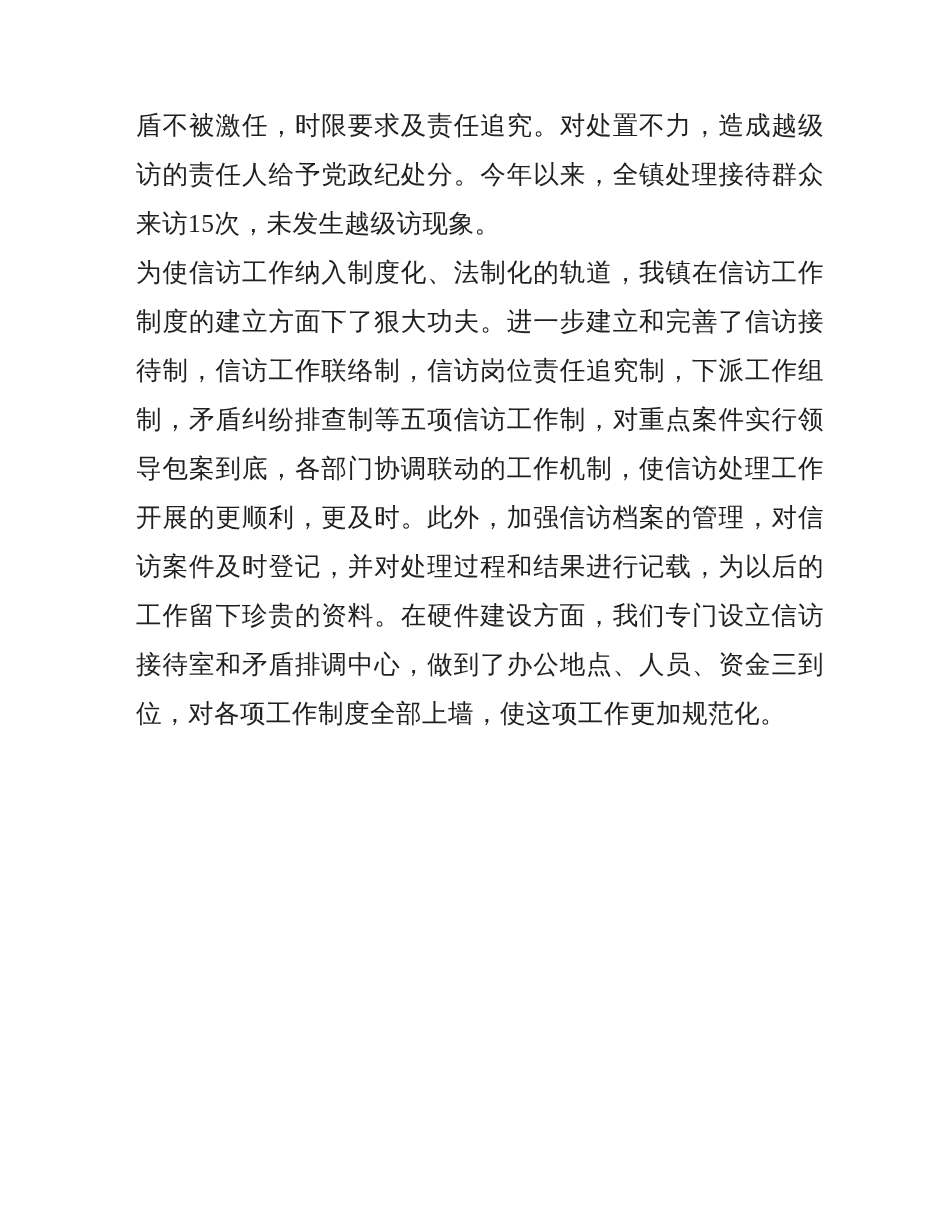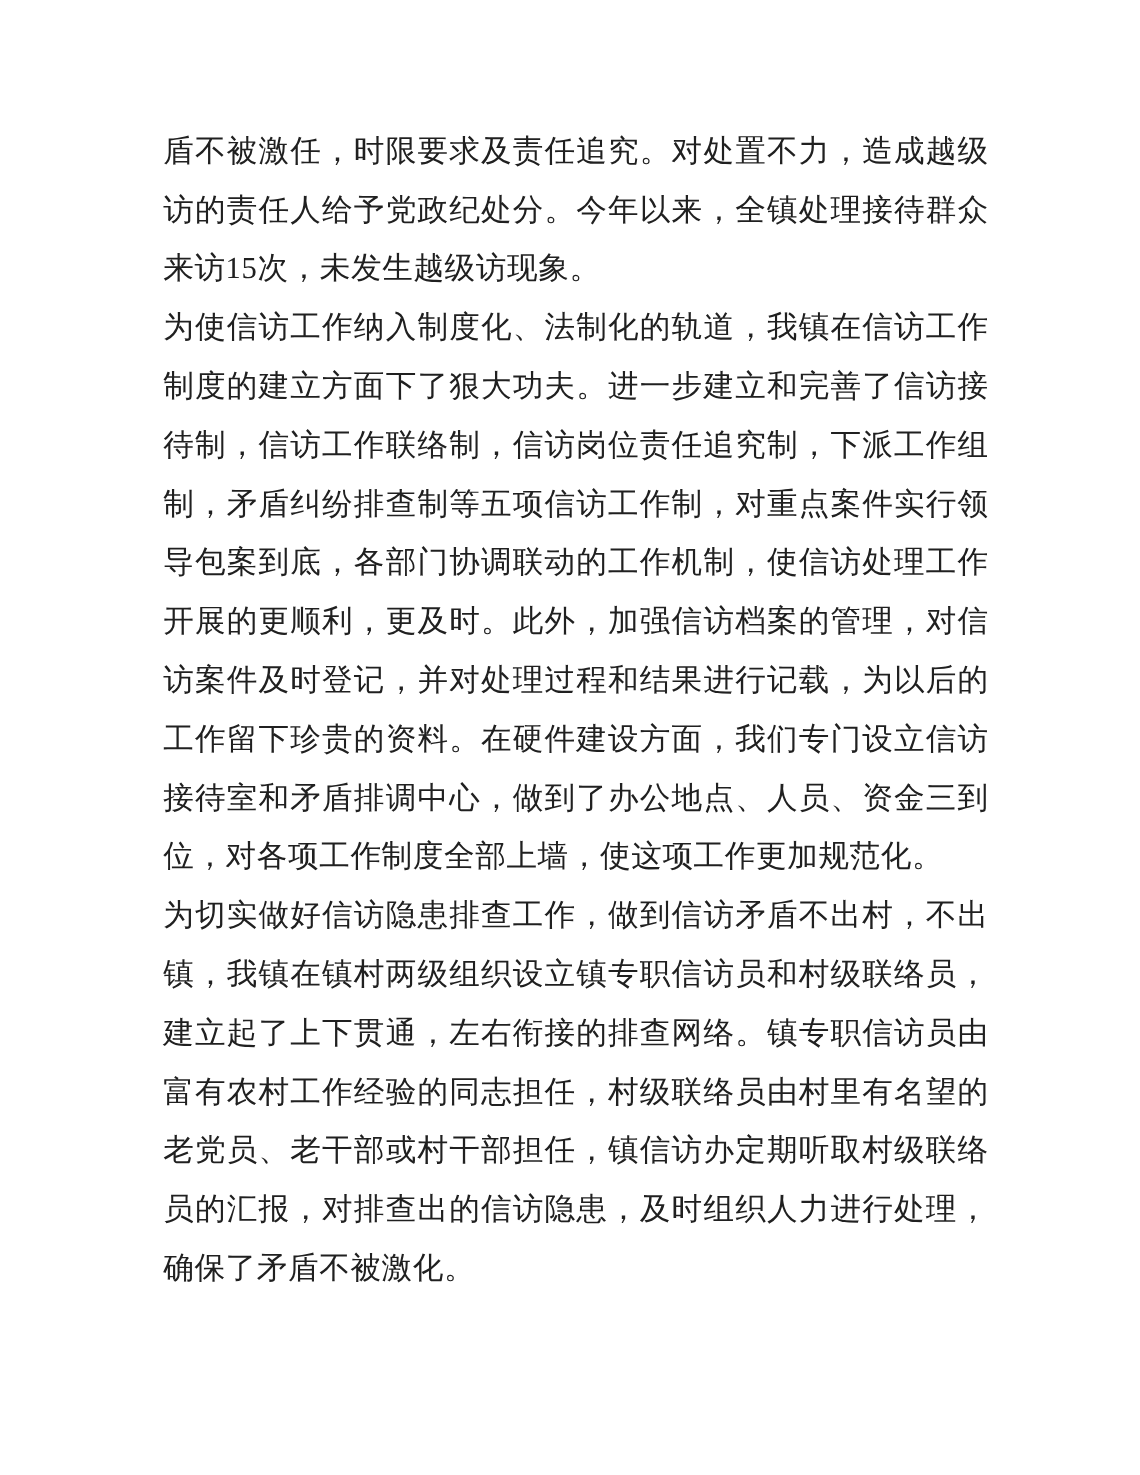--- a/index.html
+++ b/index.html
@@ -36,15 +36,14 @@
     margin-top: 0px;
   }
 </style>
 </head>
 <body>
 
 <div class="page">
   <div class="doc-body">
     <p class="para">盾不被激任，时限要求及责任追究。对处置不力，造成越级访的责任人给予党政纪处分。今年以来，全镇处理接待群众来访15次，未发生越级访现象。</p>
     <p class="para">为使信访工作纳入制度化、法制化的轨道，我镇在信访工作制度的建立方面下了狠大功夫。进一步建立和完善了信访接待制，信访工作联络制，信访岗位责任追究制，下派工作组制，矛盾纠纷排查制等五项信访工作制，对重点案件实行领导包案到底，各部门协调联动的工作机制，使信访处理工作开展的更顺利，更及时。此外，加强信访档案的管理，对信访案件及时登记，并对处理过程和结果进行记载，为以后的工作留下珍贵的资料。在硬件建设方面，我们专门设立信访接待室和矛盾排调中心，做到了办公地点、人员、资金三到位，对各项工作制度全部上墙，使这项工作更加规范化。</p>
-    <p class="para">为切实做好信访隐患排查工作，做到信访矛盾不出村，不出镇，我镇在镇村两级组织设立镇专职信访员和村级联络员，建立起了上下贯通，左右衔接的排查网络。镇专职信访员由富有农村工作经验的同志担任，村级联络员由村里有名望的老党员、老干部或村干部担任，镇信访办定期听取村级联络员的汇报，对排查出的信访隐患，及时组织人力进行处理，确保了矛盾不被激化。</p>
   </div>
 </div>
 
 </body></html>

